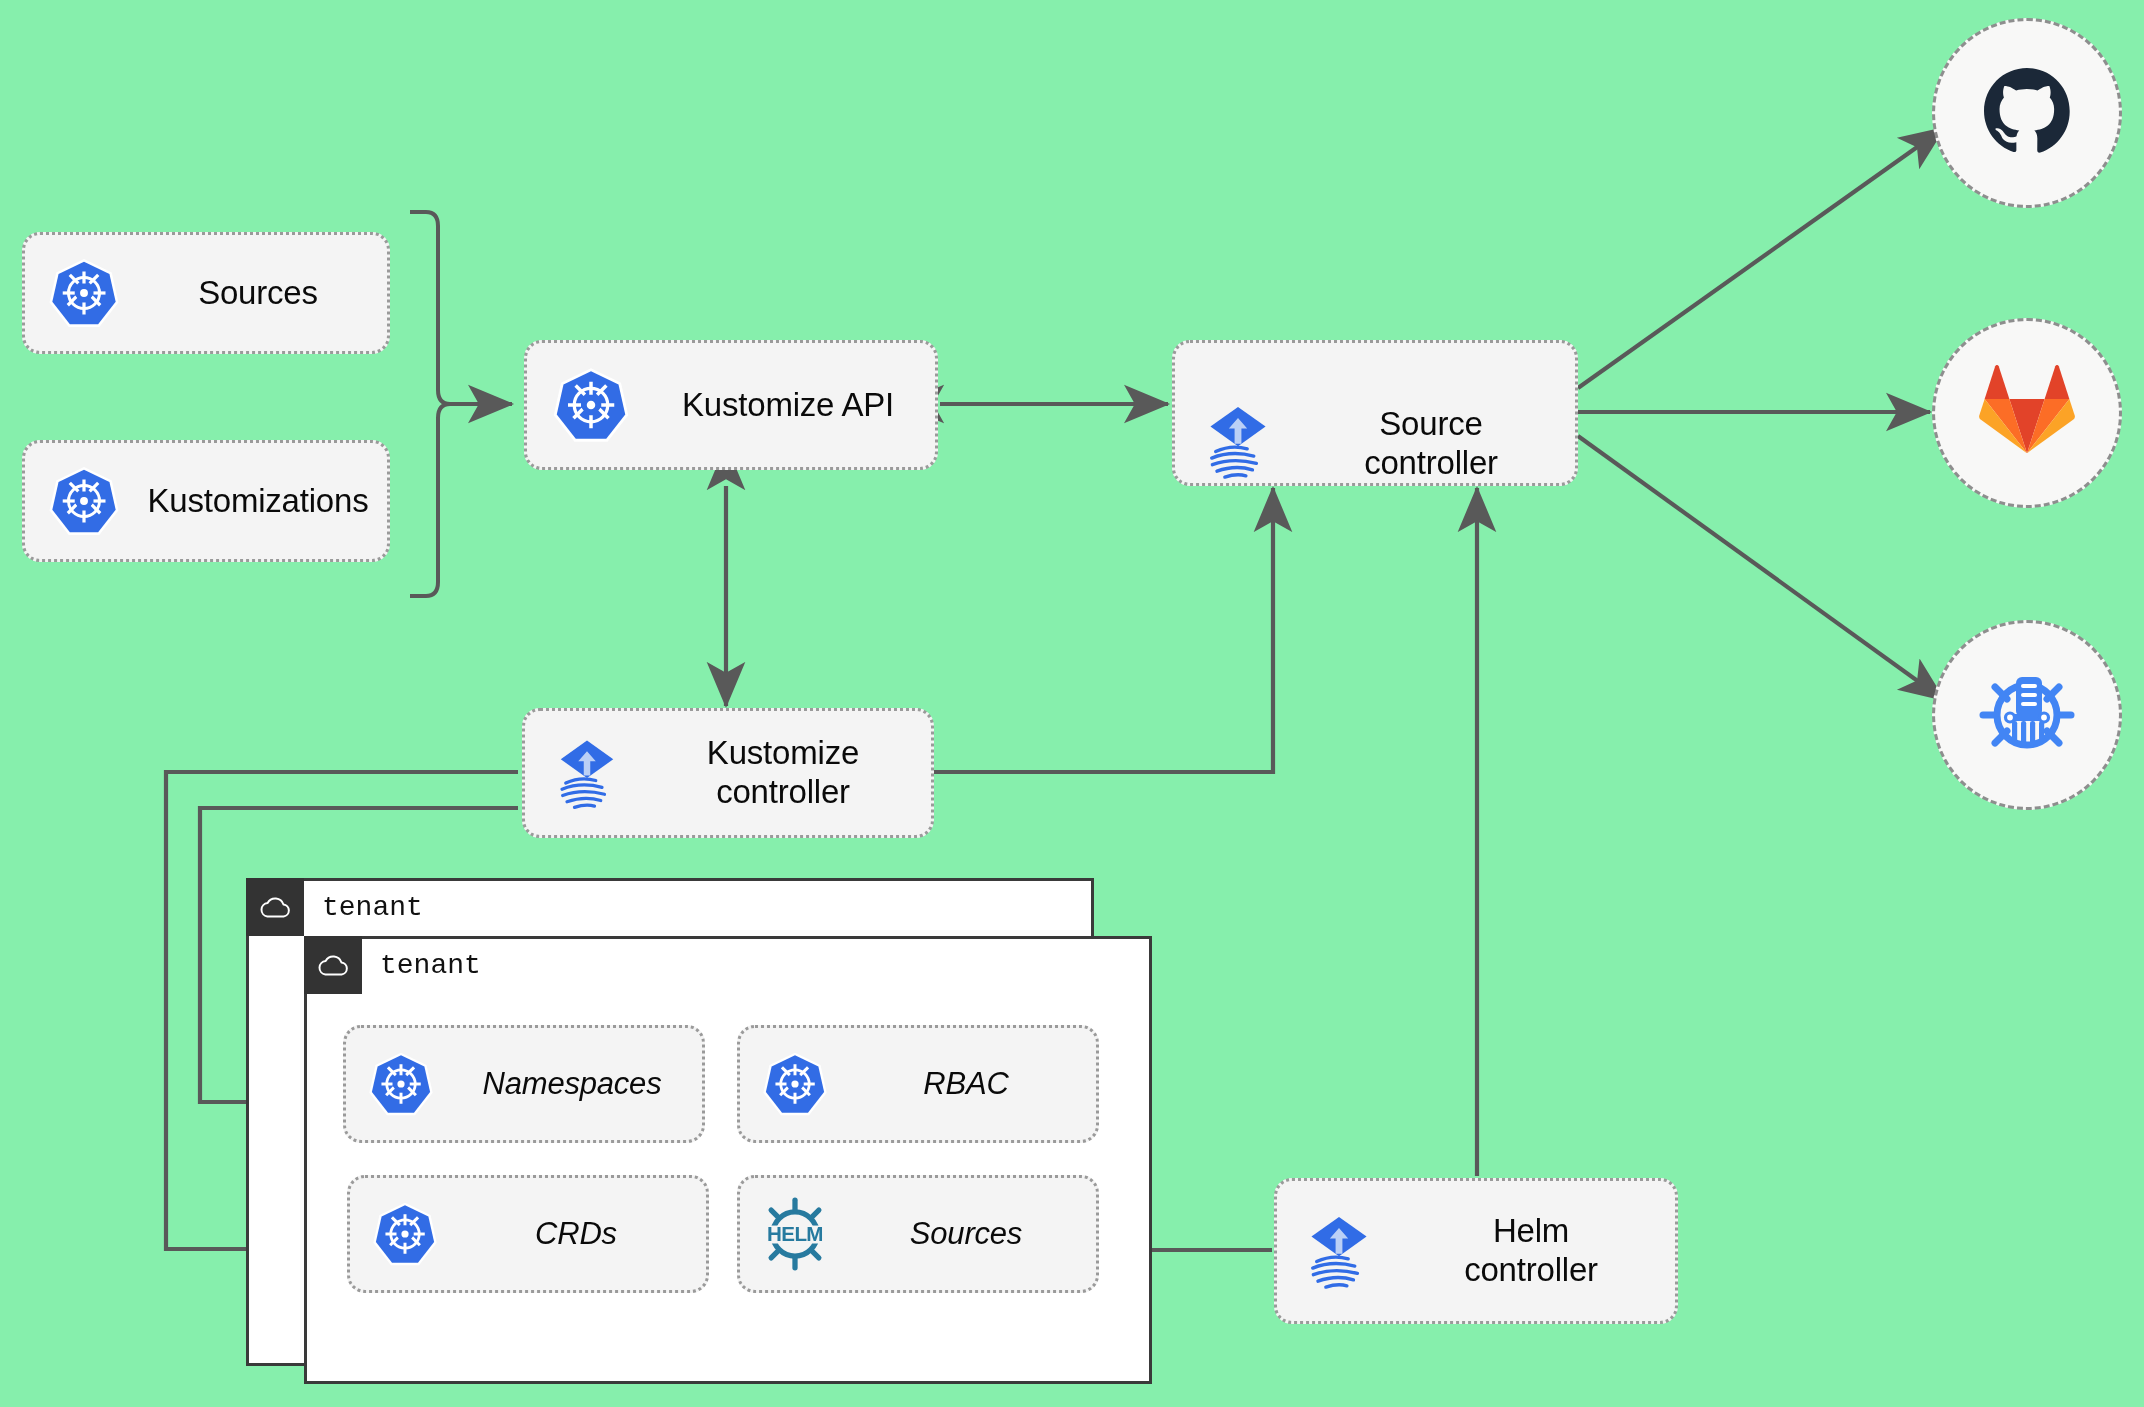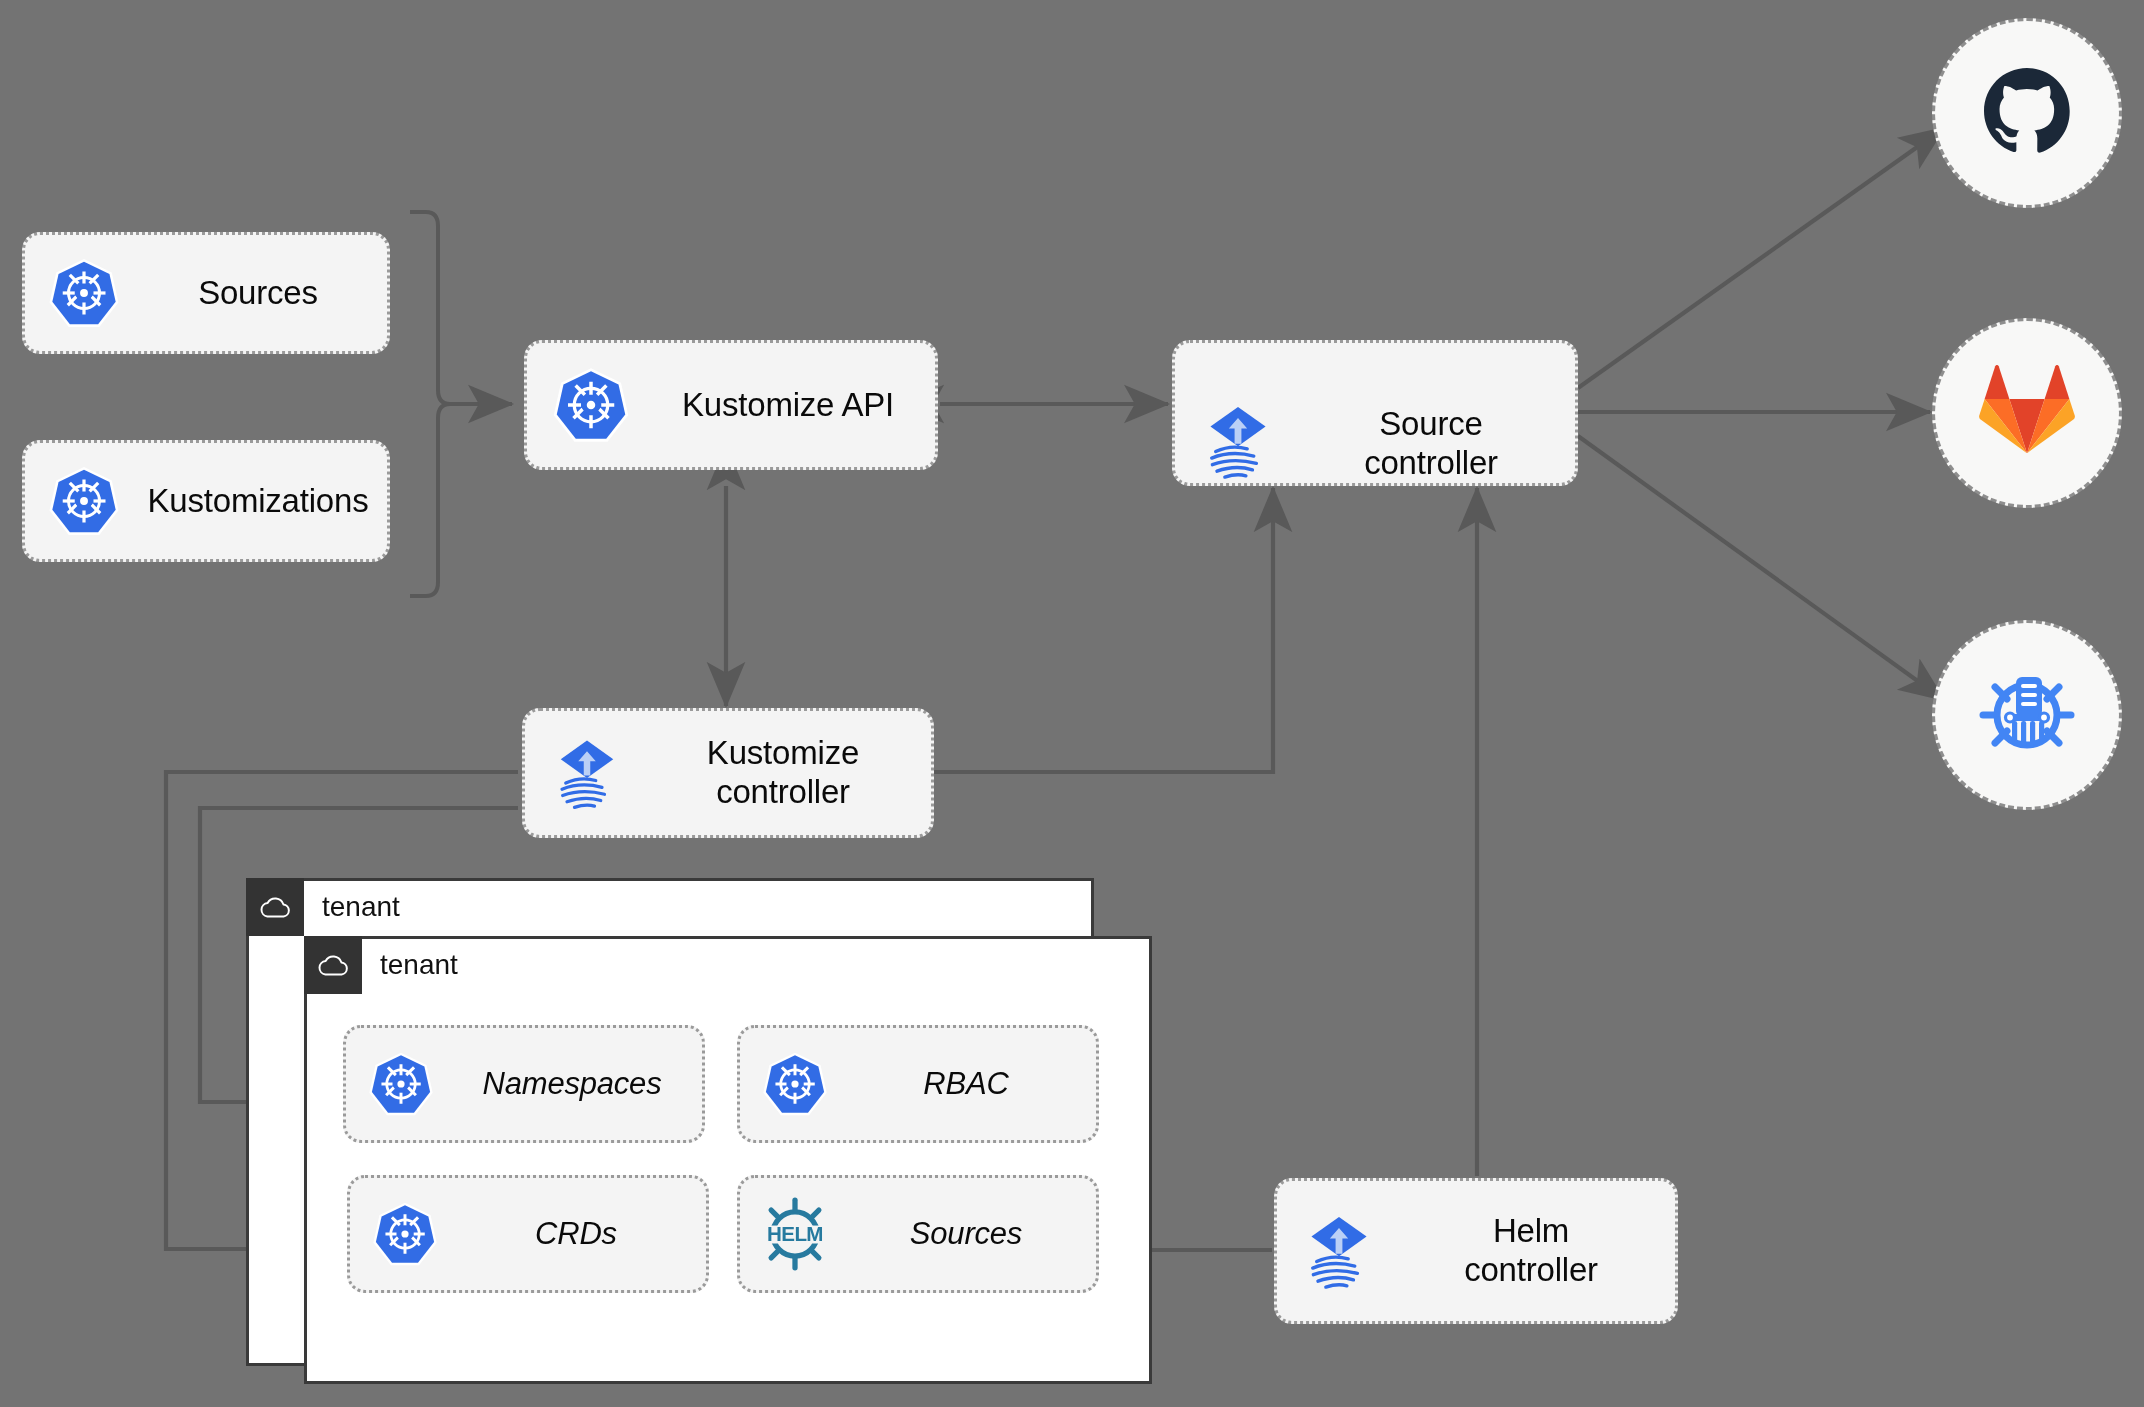--- a/index.html
+++ b/index.html
@@ -4,21 +4,21 @@
 <style>
   * { box-sizing: border-box; margin: 0; padding: 0; }
   html, body {
     background: #ffffff;
     font-family: "Liberation Sans", sans-serif;
   }
   #canvas {
     position: relative;
     width: 2144px;
     height: 1407px;
-    background: #737373;
+    background: #86efac;
     overflow: hidden;
   }
   #edges {
     position: absolute;
     inset: 0;
     width: 2144px;
     height: 1407px;
     pointer-events: none;
     z-index: 1;
   }
@@ -69,20 +69,21 @@
     border: 3px solid #3a3a3a;
     z-index: 2;
   }
   .tenant .tab {
     position: absolute;
     left: -3px;
     top: -3px;
     height: 58px;
     display: flex;
     align-items: center;
+    font-family: Liberation Mono, monospace;
   }
   .tenant .tab .tabico {
     width: 58px;
     height: 58px;
     background: #333333;
     display: flex;
     align-items: center;
     justify-content: center;
   }
   .tenant .tab .tablbl {

